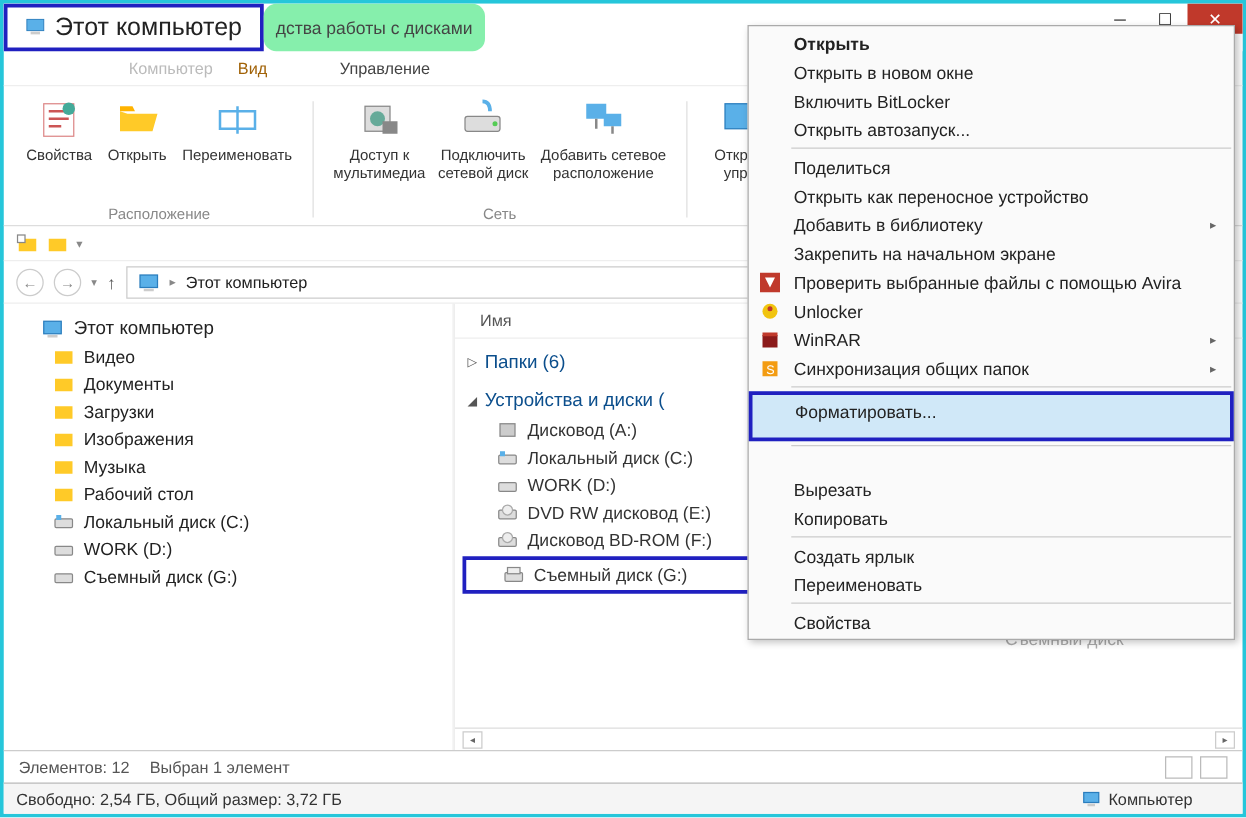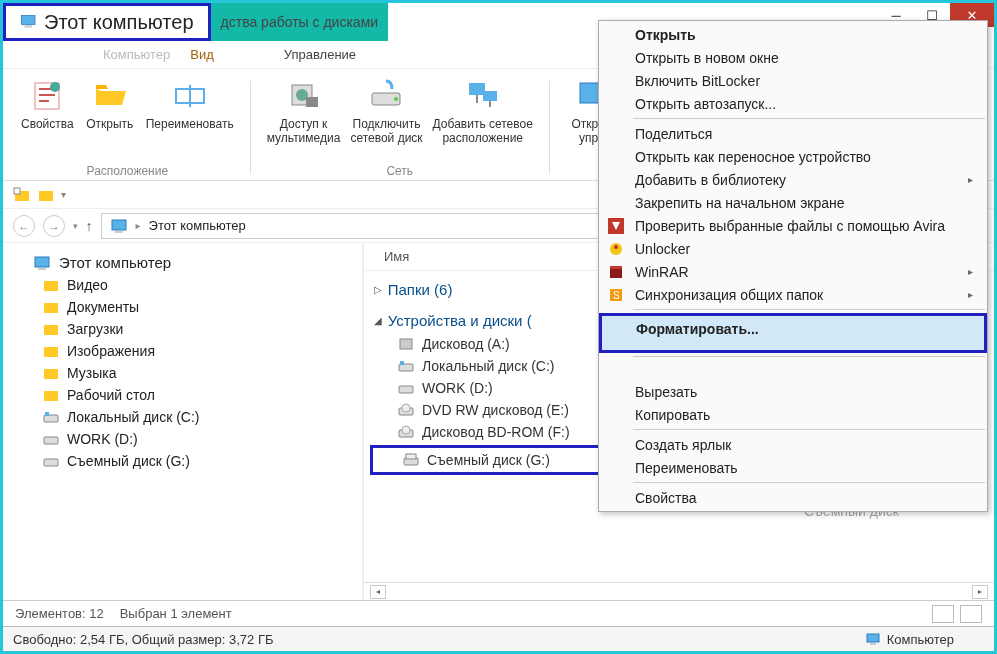--- a/index.html
+++ b/index.html
@@ -2,21 +2,21 @@
 <html><head>
 <meta charset="utf-8">
 <style>
 * { box-sizing: border-box; margin: 0; padding: 0; font-family: 'Segoe UI', Tahoma, sans-serif; }
 body { width: 997px; height: 654px; background: #fff; font-size: 13px; color: #222; overflow: hidden; position: relative; }
 .window { width: 100%; height: 100%; border: 3px solid #26c6da; background: #fff; display: flex; flex-direction: column; }
 .titlebar { height: 38px; background: #fff; display: flex; align-items: stretch; position: relative; }
 .title-left { border: 3px solid #2020c0; padding: 4px 14px; display: flex; align-items: center; gap: 6px; background: #fff; }
 .title-left .pc-icon { width: 18px; height: 16px; }
 .title-left-text { font-size: 20px; color: #222; }
-.title-highlight { background: #14b8a6; padding: 6px 10px; font-size: 14px; color: #444; display: flex; align-items: center; }
+.title-highlight { background: #86efac; padding: 6px 10px; font-size: 14px; color: #444; display: flex; align-items: center; border-radius: 10px; }
 .win-controls { position: absolute; right: 0; top: 0; display: flex; }
 .win-btn { width: 36px; height: 24px; display: flex; align-items: center; justify-content: center; font-size: 13px; }
 .win-close { background: #c0392b; color: #fff; width: 44px; }
 .menubar { height: 28px; display: flex; align-items: center; gap: 30px; padding-left: 100px; border-bottom: 1px solid #eee; font-size: 13px; color: #444; }
 .ribbon { height: 112px; border-bottom: 1px solid #ddd; display: flex; padding: 6px 10px 0 10px; gap: 4px; }
 .ribbon-group { display: flex; flex-direction: column; align-items: center; padding: 0 8px; }
 .ribbon-items { display: flex; gap: 10px; flex: 1; align-items: flex-start; }
 .ribbon-item { display: flex; flex-direction: column; align-items: center; text-align: center; font-size: 12px; color: #333; gap: 2px; min-width: 52px; }
 .ribbon-item .ri-icon { width: 40px; height: 40px; display: flex; align-items: center; justify-content: center; }
 .ribbon-group-label { font-size: 12px; color: #888; padding: 3px 0 2px 0; text-align: center; width: 100%; }
@@ -42,21 +42,21 @@
 .statusbar { height: 26px; border-top: 1px solid #ccc; display: flex; align-items: center; padding: 0 12px; font-size: 13px; color: #555; gap: 16px; }
 .statusbar .right { margin-left: auto; display: flex; gap: 6px; }
 .view-btn { width: 22px; height: 18px; border: 1px solid #bbb; }
 .footer { height: 24px; border-top: 1px solid #bbb; display: flex; align-items: center; padding: 12px 10px; font-size: 13px; color: #333; background: #f5f5f5; }
 .footer .ft-right { margin-left: auto; display: flex; align-items: center; gap: 6px; padding-right: 30px; }
 .ctx-menu { position: absolute; top: 20px; left: 598px; width: 390px; background: #fafafa; border: 1px solid #aaa; box-shadow: 2px 2px 6px rgba(0,0,0,0.25); z-index: 100; padding: 2px 0; }
 .ctx-item { display: flex; align-items: center; padding: 3px 14px 3px 36px; font-size: 14px; color: #222; height: 23px; position: relative; }
 .ctx-item.bold { font-weight: 600; }
 .ctx-sep { height: 1px; background: #ccc; margin: 3px 2px 3px 34px; }
 .ctx-item .ci-icon { position: absolute; left: 8px; width: 18px; height: 18px; display: flex; align-items: center; justify-content: center; }
-.ctx-item.highlighted-blue { border: 3px solid #2020c0; background: #d0e8f8; margin: 0; padding: 3px 14px 12px 34px; height: 40px; font-weight: bold; }
+.ctx-item.highlighted-blue { border: 3px solid #2020c0; background: #d0e8f8; margin: 0; padding: 3px 14px 12px 34px; height: 40px; }
 svg { display: block; }
 </style>
 </head>
 <body>
 
 <div class="window">
 
   <div class="titlebar">
     <div class="title-left">
       <span class="pc-icon">
@@ -71,21 +71,21 @@
     <div class="win-controls">
       <div class="win-btn">─</div>
       <div class="win-btn">☐</div>
       <div class="win-btn win-close">✕</div>
     </div>
   </div>
 
   <div class="menubar">
     <span style="color:#bbb">Компьютер</span>
     <span style="color:#a16207;margin-left:-10px">Вид</span>
-    <span style="margin-left:40px">Управление</span>
+    <span style="margin-left:28px">Управление</span>
   </div>
 
   <div class="ribbon">
     <div class="ribbon-group">
       <div class="ribbon-items">
         <div class="ribbon-item">
           <span class="ri-icon">
               <svg width="36" height="36">
                 <rect x="6" y="6" width="24" height="26" fill="#fff" stroke="#d88"></rect>
                 <path d="M10 12 L26 12 M10 18 L26 18 M10 24 L20 24" stroke="#c55" stroke-width="2"></path>

